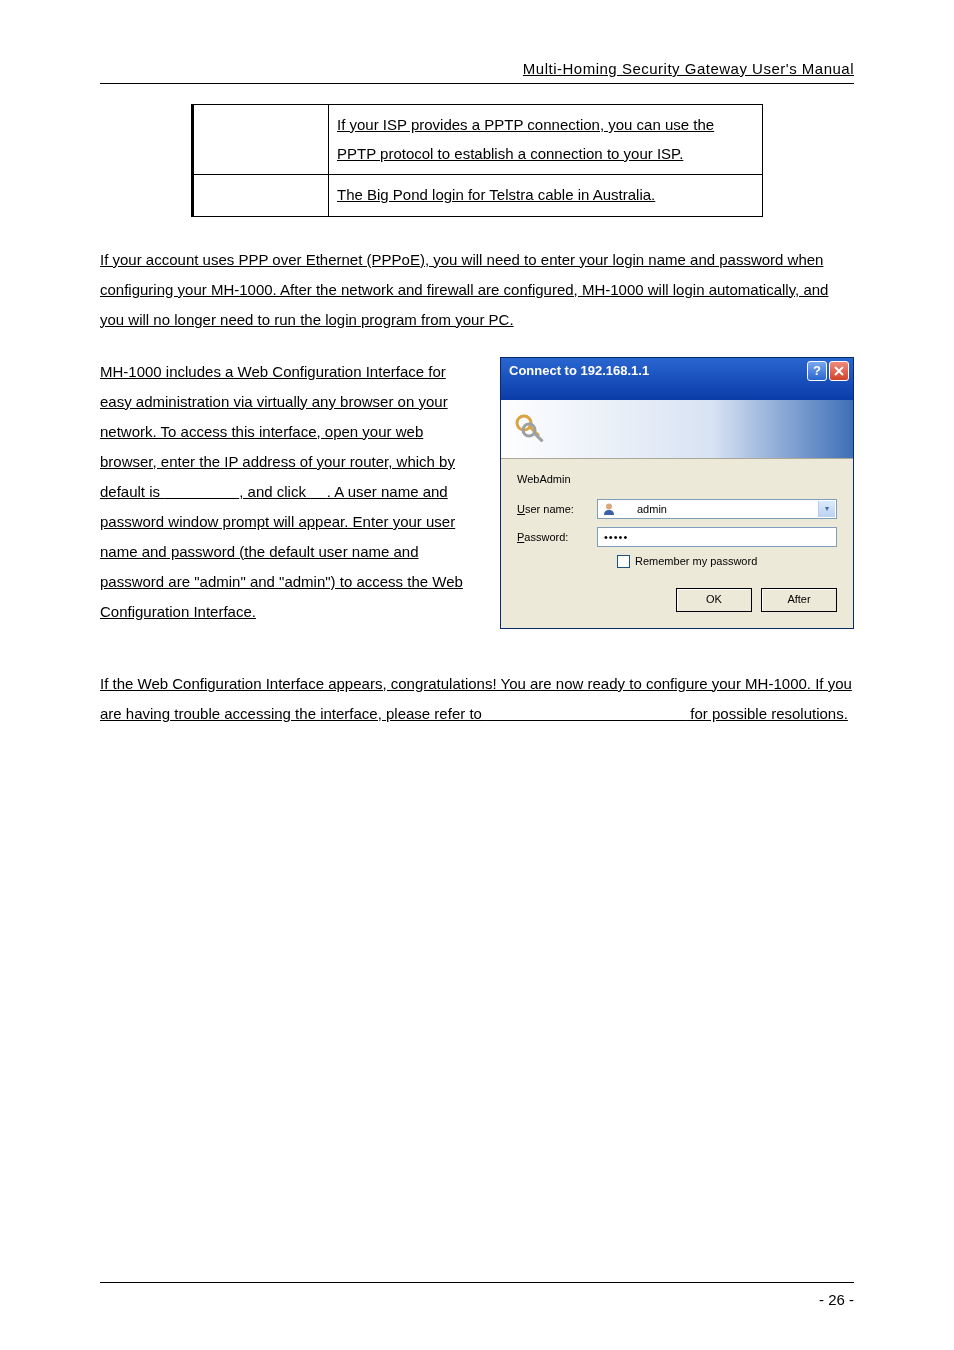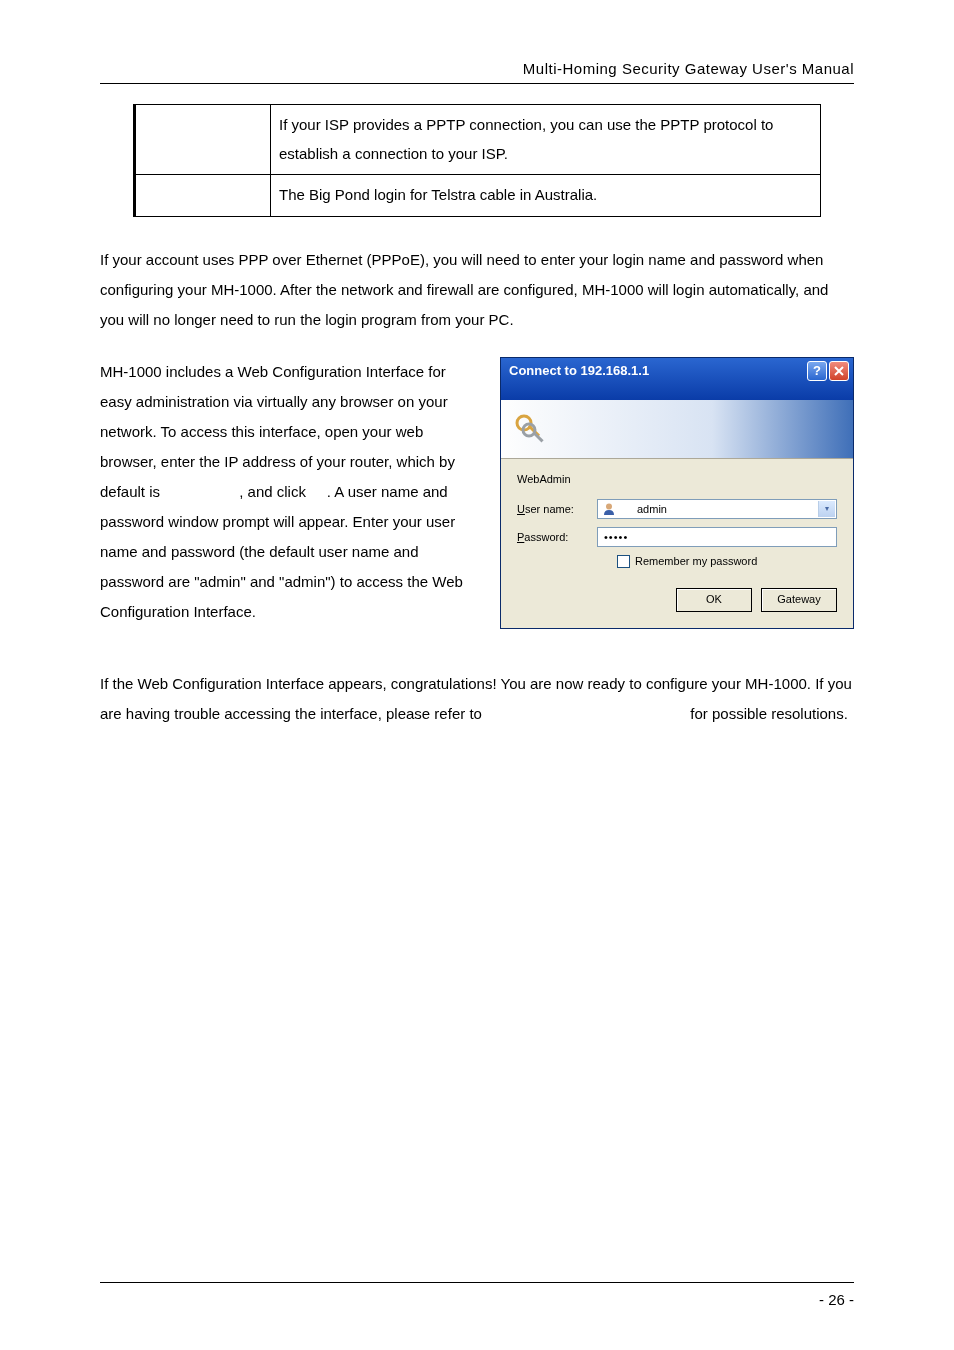--- a/index.html
+++ b/index.html
@@ -9,35 +9,36 @@
     height: 1350px;
     font-family: Arial, Helvetica, sans-serif;
     font-size: 15px;
     color: #000;
     background: #fff;
     position: relative;
     box-sizing: border-box;
   }
   .page {
     padding: 60px 100px 0 100px;
+    text-decoration: underline;
   }
   .header-right {
     text-align: right;
     font-size: 15px;
     letter-spacing: 0.5px;
     margin-bottom: 6px;
   }
   .header-rule {
     border: none;
     border-top: 1px solid #000;
     margin: 0 0 20px 0;
   }
   table.ct {
     border-collapse: collapse;
-    width: 688px;
+    width: 572px;
     margin: 0 auto 28px auto;
     padding-left: 32px;
   }
   table.ct td {
     border: 1px solid #000;
     padding: 6px 8px;
     vertical-align: top;
     font-size: 15px;
     line-height: 1.9;
   }
@@ -290,21 +291,21 @@
             </div>
           </div>
 
           <div class="chkrow">
             <div class="chk"></div>
             <span><span class="ul">R</span><span>emember my password</span></span>
           </div>
 
           <div class="btnrow">
             <span class="dlg-btn">OK</span>
-            <span class="dlg-btn">Gateway</span>
+            <span class="dlg-btn">After</span>
           </div>
         </div>
       </div>
     </div>
 
     <div class="para nb">
       <span>MH-1000 includes a Web Configuration Interface for easy administration via virtually any browser on your network. To access this interface, open your web browser, enter the IP address of your router, which by default is </span><span>&nbsp;&nbsp;&nbsp;&nbsp;&nbsp;&nbsp;&nbsp;&nbsp;&nbsp;&nbsp;&nbsp;&nbsp;&nbsp;&nbsp;&nbsp;&nbsp;&nbsp;&nbsp;</span><span>, and click </span><span>&nbsp;&nbsp;&nbsp;&nbsp;</span><span>. A user name and password window prompt will appear. Enter your user name and password (the default user name and password are "admin" and "admin") to access the Web Configuration Interface.</span>
     </div>
   </div>
 

